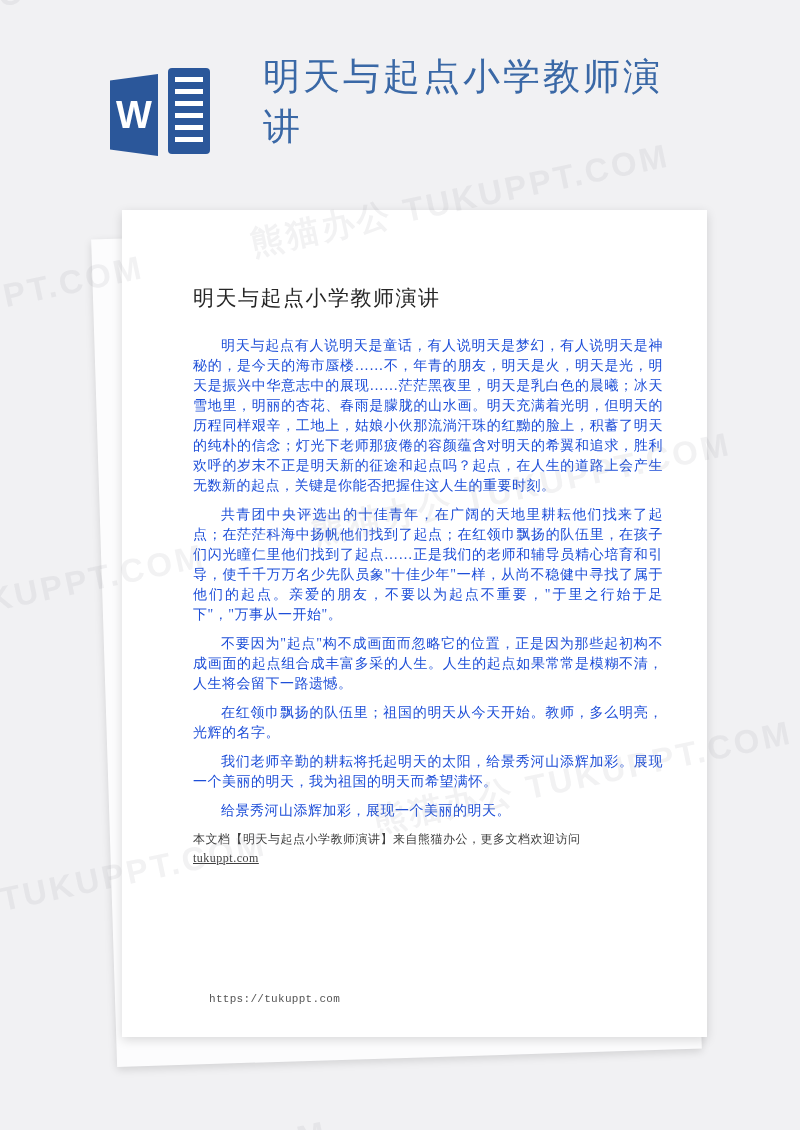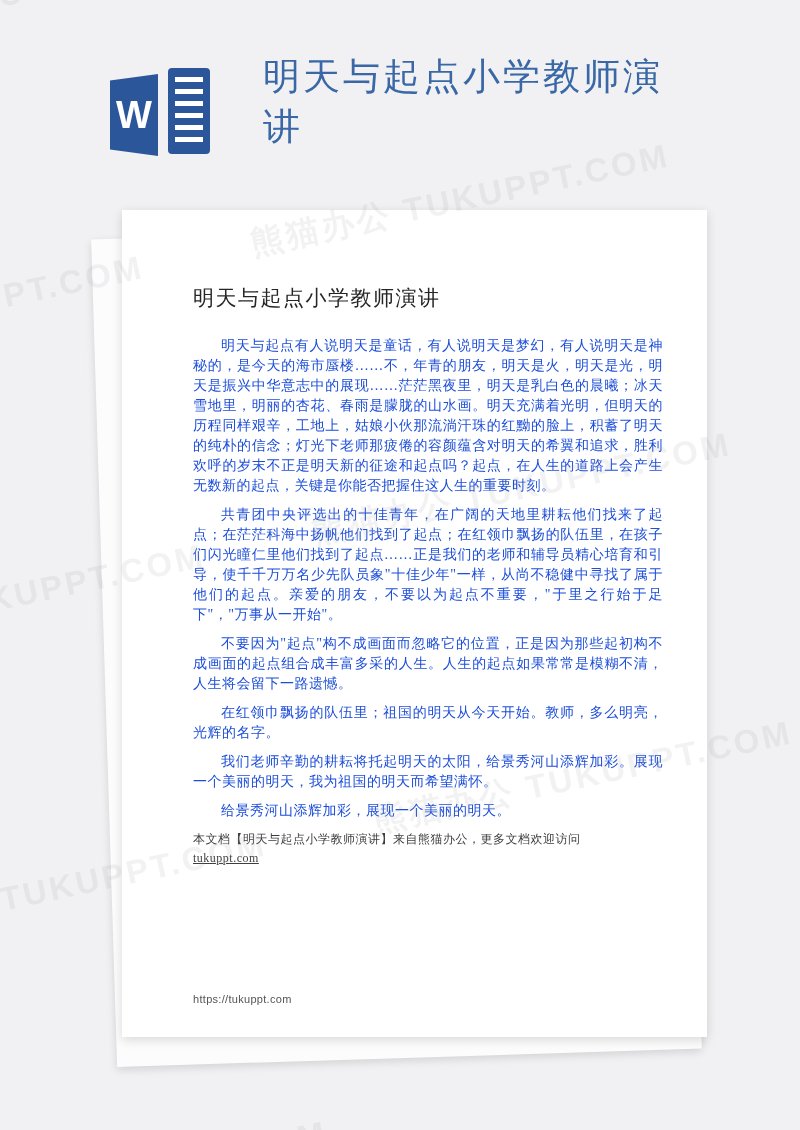--- a/index.html
+++ b/index.html
@@ -37,22 +37,22 @@
       background:#ffffff;box-shadow:0 3px 10px rgba(0,0,0,0.14);z-index:2;
       box-sizing:border-box;padding:74px 44px 0 71px;
       font-family:"Liberation Serif","DejaVu Serif",serif;}
   .doc-title{margin:0 0 24px 0;font-size:21px;font-weight:400;letter-spacing:1.5px;
       color:#262626;}
   .doc-body p{margin:0 0 9px 0;font-size:14px;line-height:20px;letter-spacing:0.5px;
       text-indent:2em;text-align:justify;color:#1d4ed8;}
   .source-note{margin-top:3px;font-size:12px;line-height:19px;color:#3e3e3e;
       letter-spacing:0.5px;}
   .source-note a{color:#3e3e3e;text-decoration:underline;cursor:pointer;}
-  .page-url{position:absolute;left:71px;top:783px;font-size:11px;color:#555;
-      font-family:Liberation Sans, sans-serif;letter-spacing:0.3px;text-align:center;}
+  .page-url{position:absolute;left:87px;top:783px;font-size:11px;color:#555;
+      font-family:Liberation Mono, monospace;letter-spacing:0.3px;text-align:center;}
 </style>
 </head>
 <body>
 
 <div class="canvas">
 
   <div class="watermark-layer">
       <span>熊猫办公 TUKUPPT.COM</span>
       <span>熊猫办公 TUKUPPT.COM</span>
       <span>熊猫办公 TUKUPPT.COM</span>

